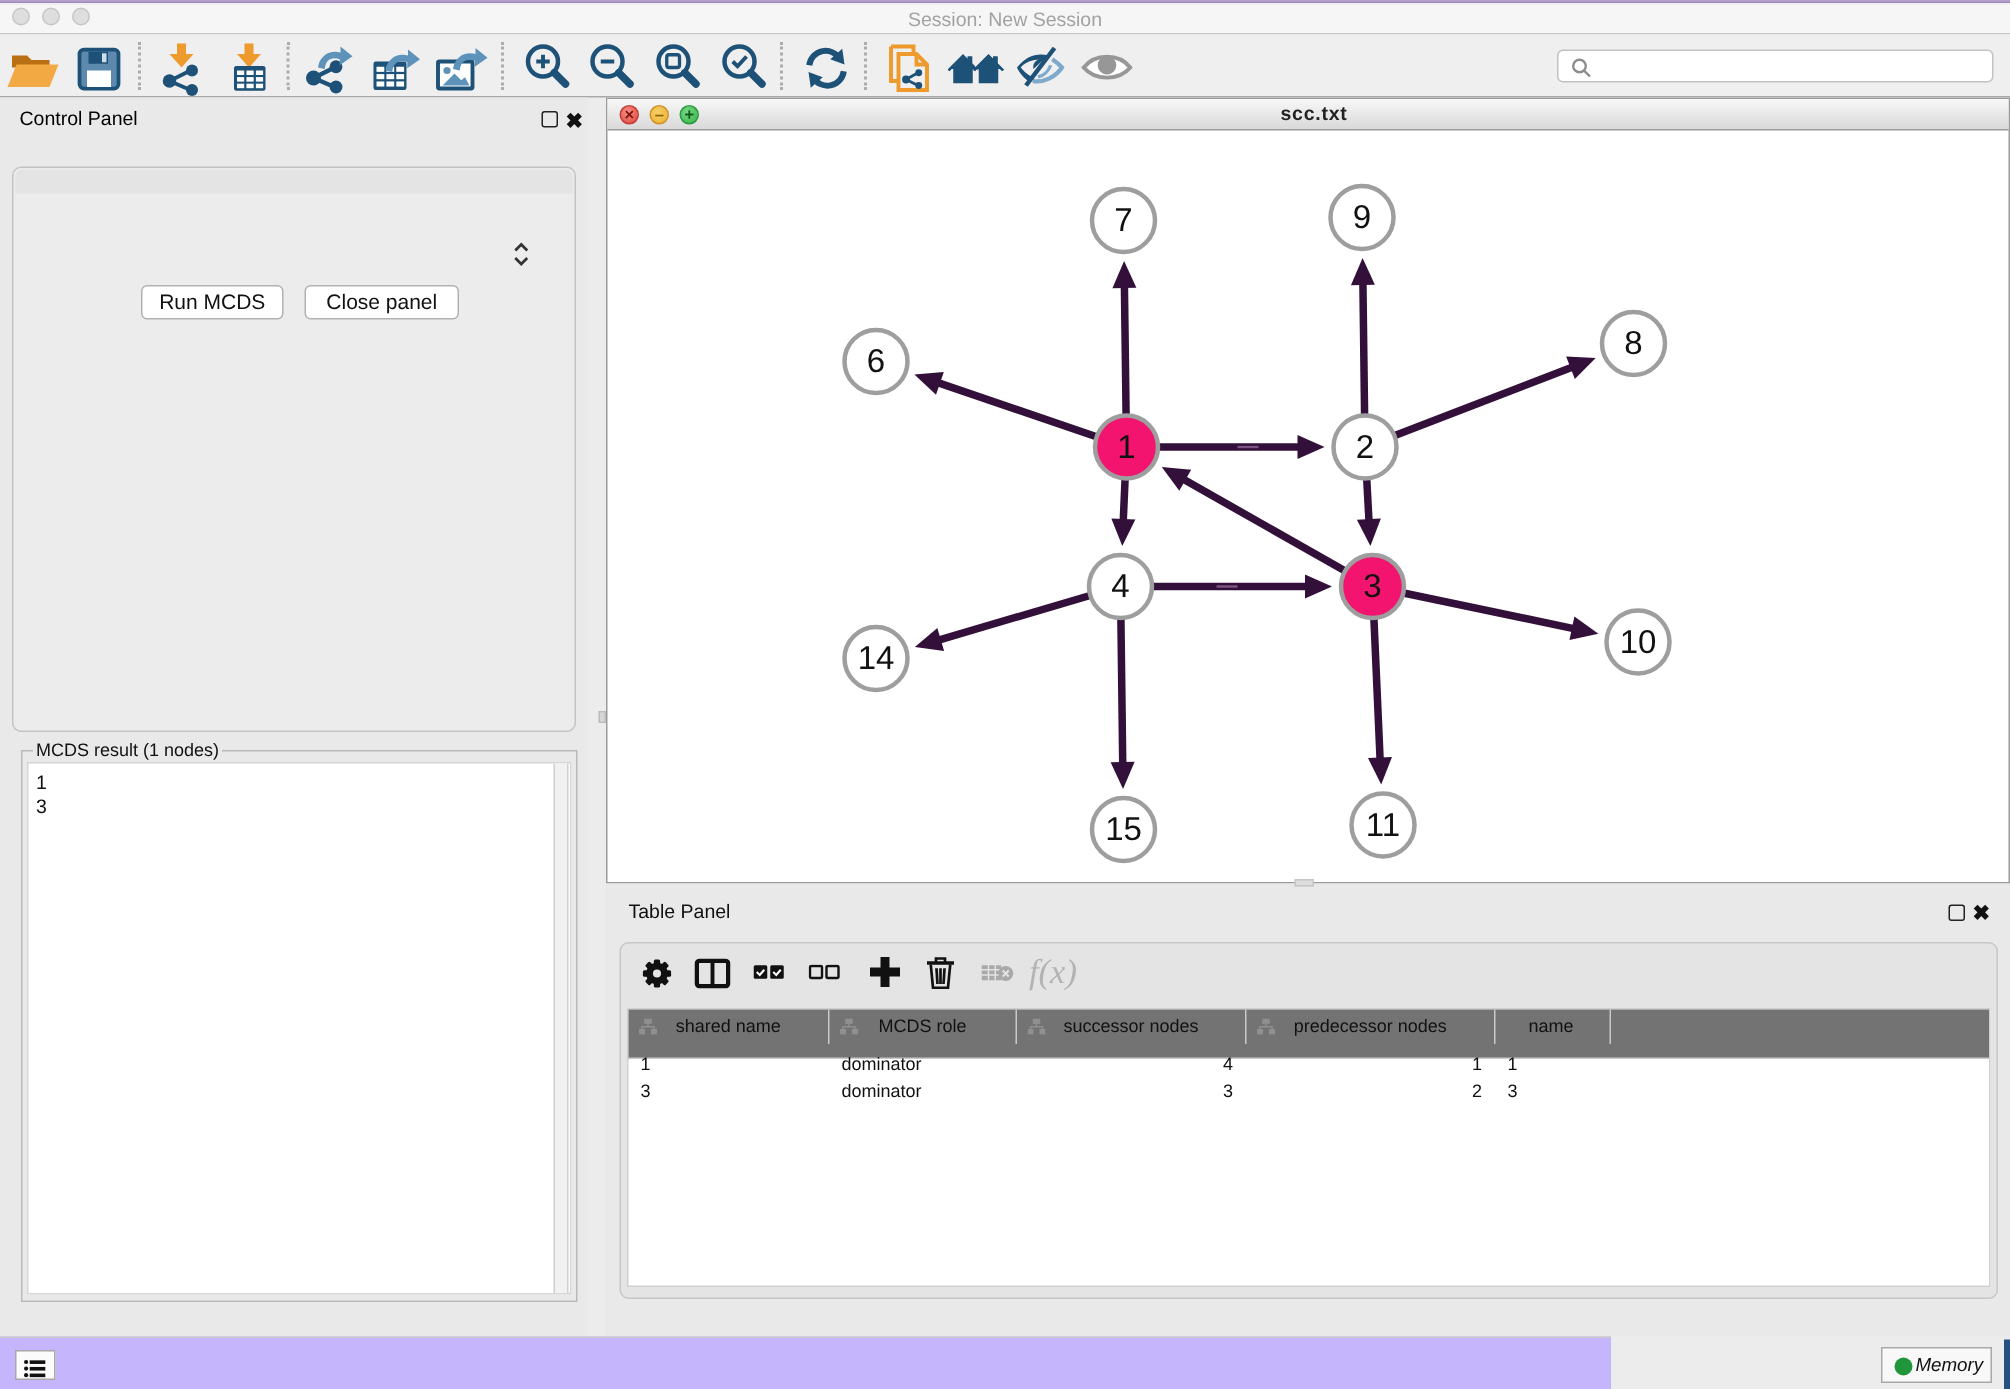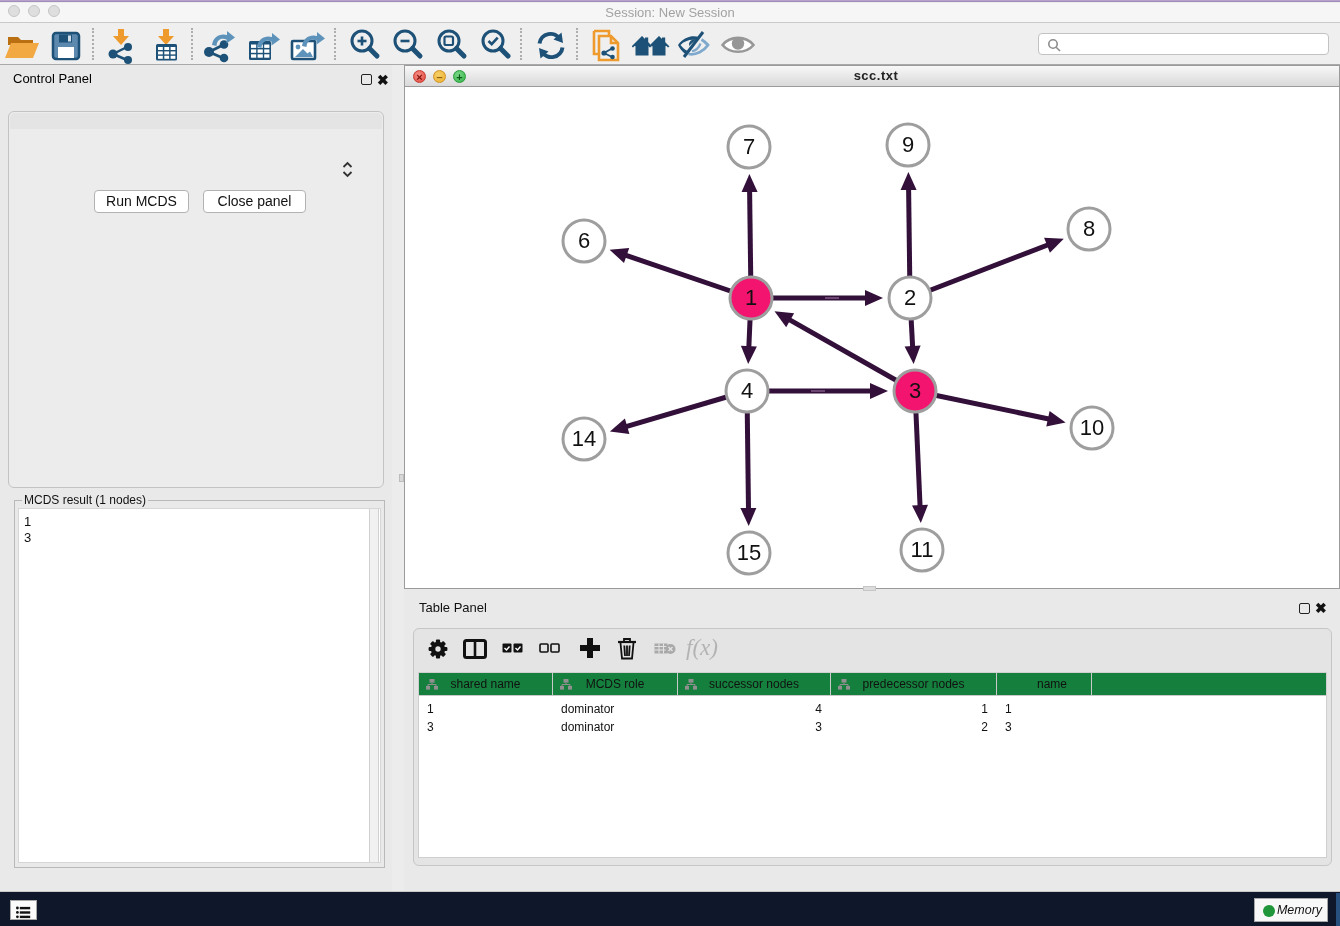--- a/index.html
+++ b/index.html
@@ -48,31 +48,31 @@
   #netwin { left:404px; top:65px; width:936px; height:524px; border:1px solid #9b9b9b; background:#fff; }
   #nw-titlebar { position:absolute; left:0; top:0; width:100%; height:21px; background:linear-gradient(#f8f8f8,#d9d9d9); border-bottom:1px solid #9b9b9b; }
   #nw-title { width:100%; text-align:center; font-size:13px; font-weight:bold; color:#222; line-height:20px; letter-spacing:0.5px; padding-left:8px; box-sizing:border-box; }
   .tl { position:absolute; top:3.5px; width:13px; height:13px; border-radius:50%; font-size:11px; font-weight:bold; text-align:center; line-height:13px; }
 
   
   #tpanel { left:404px; top:589px; width:936px; height:302px; background:#e9e9e9; }
   #tp-title { left:15px; top:11px; font-size:13px; color:#111; position:absolute; }
   #tp-box { position:absolute; left:9px; top:39px; width:919px; height:238px; background:#e4e4e4; border:1px solid #c6c6c6; border-radius:6px; }
   #tp-table { position:absolute; left:4px; top:43px; width:909px; height:186px; background:#fff; border:1px solid #cfcfcf; }
-  .thead { position:absolute; left:0; top:0; width:100%; height:23px; background:#15803d; border-bottom:1px solid #c9c9c9; }
+  .thead { position:absolute; left:0; top:0; width:100%; height:33px; background:#737373; border-bottom:1px solid #c9c9c9; }
   .th { position:absolute; top:0; height:23px; border-right:1px solid #c9c9c9; font-size:12px; color:#111; text-align:center; line-height:22px; }
   .td { position:absolute; font-size:12px; color:#111; height:18px; line-height:18px; }
   .tabs-bot { position:absolute; display:flex; }
   .btab { font-size:13px; font-weight:bold; color:#1a1a1a; background:#fff; border:1px solid #bdbdbd; border-right:none; height:20px; line-height:19px; text-align:center; }
   .btab:last-child { border-right:1px solid #bdbdbd; border-radius:0 6px 6px 0; }
   .btab:first-child { border-radius:6px 0 0 6px; }
   .btab.sel { background:#dcdcdc; color:#f2f2f2; }
 
   
-  #statusbar { left:0; top:891px; width:1340px; height:35px; background:#0f172a; border-top:1px solid #c9c9c9;font-style:italic; }
+  #statusbar { left:0; top:891px; width:1074px; height:35px; background:#c4b5fd; border-top:1px solid #c9c9c9;font-style:italic; }
   #memo { position:absolute; left:1254px; top:6px; width:74px; height:24px; background:#f8f8f8; border:1px solid #a8a8a8; font-size:12.5px; color:#111; line-height:22px; text-align:center; padding-left:17px; }
   #memo .dot { position:absolute; left:8px; top:6px; width:12px; height:12px; border-radius:50%; background:#1e9639; }
   #listbtn { position:absolute; left:10px; top:8px; width:27px; height:20px; background:#fbfbfb; border:1px solid #a8a8a8; }
 </style>
 </head>
 <body>
 <div class="abs" id="purple"></div>
 <div class="abs" id="titlebar">
   <div class="light" style="left:8px;"></div>
   <div class="light" style="left:28px;"></div>
@@ -408,21 +408,21 @@
               <rect x="8" y="7" width="4" height="3.6"></rect>
             </g>
 <g stroke="#909090" stroke-width="1" fill="none">
               <path d="M6 3.6 V5.5 M2 7 V5.5 H10 V7"></path>
             </g>
           </svg>
           <div class="th" style="left:0px; width:134px;">shared name</div>
         <div class="th" style="left:134px; width:125px;">MCDS role</div>
         <div class="th" style="left:259px; width:153px;">successor nodes</div>
         <div class="th" style="left:412px; width:166px;">predecessor nodes</div>
-        <div class="th" style="left:594px; width:79px;">name</div>
+        <div class="th" style="left:576px; width:79px;">name</div>
       </div>
       <div class="td" style="left:8px; top:27px;">1</div>
       <div class="td" style="left:142px; top:27px;">dominator</div>
       <div class="td" style="left:259px; top:27px; width:144px; text-align:right;">4</div>
       <div class="td" style="left:412px; top:27px; width:157px; text-align:right;">1</div>
       <div class="td" style="left:586px; top:27px;">1</div>
       <div class="td" style="left:8px; top:45px;">3</div>
       <div class="td" style="left:142px; top:45px;">dominator</div>
       <div class="td" style="left:259px; top:45px; width:144px; text-align:right;">3</div>
       <div class="td" style="left:412px; top:45px; width:157px; text-align:right;">2</div>

